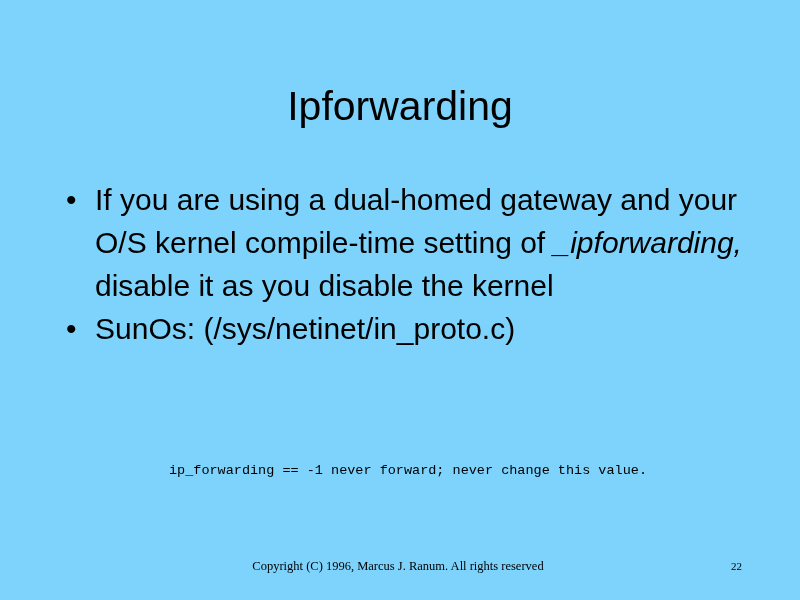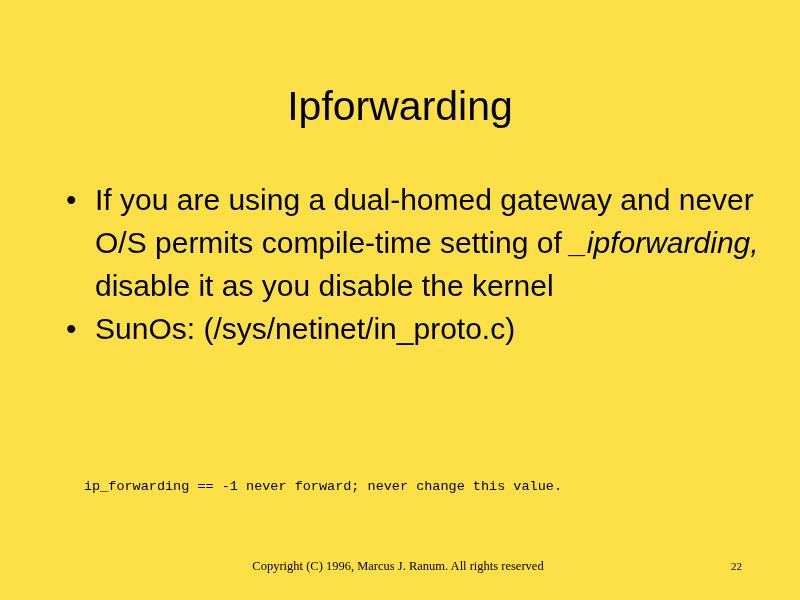--- a/index.html
+++ b/index.html
@@ -12,21 +12,21 @@
     height: 600px;
     overflow: hidden;
     font-family: "Liberation Sans", sans-serif;
     color: #000000;
     -webkit-font-smoothing: none;
   }
   .slide {
     position: relative;
     width: 800px;
     height: 600px;
-    background: #fde047;
+    background: #7dd3fc;
   }
 
   
   .slide-title {
     position: absolute;
     left: 0;
     top: 82px;
     width: 800px;
     text-align: center;
     font-family: "Liberation Sans", sans-serif;
@@ -81,21 +81,22 @@
     top: 428px;
     width: 680px;
     font-family: "Liberation Mono", "DejaVu Sans Mono", monospace;
     font-size: 13.5px;
     line-height: 17px;
     color: #000000;
     white-space: pre;
   }
   .code-line {
     white-space: pre;
-    margin: 16px;
+    margin: 0;
+    text-align: center;
   }
   .code-gap {
     height: 36px;
   }
 
   
   .footer-copyright {
     position: absolute;
     left: 0;
     top: 558px;
@@ -121,21 +122,21 @@
 <body>
 
 <div class="slide">
 
   <div class="slide-title">Ipforwarding</div>
 
   <ul class="body-list">
     <li class="bullet-item">
       <span class="bullet-marker">•</span>
       <span class="bullet-text">
-        <span>If you are using a dual-homed gateway and never O/S permits compile-time setting of </span><span class="run-italic">_ipforwarding,</span><span> disable it as you disable the kernel</span>
+        <span>If you are using a dual-homed gateway and your O/S kernel compile-time setting of </span><span class="run-italic">_ipforwarding,</span><span> disable it as you disable the kernel</span>
       </span>
     </li>
     <li class="bullet-item">
       <span class="bullet-marker">•</span>
       <span class="bullet-text">
         <span>SunOs: (</span><span class="run-bold">/sys/netinet/in_proto.c</span><span>)</span>
       </span>
     </li>
   </ul>
 

